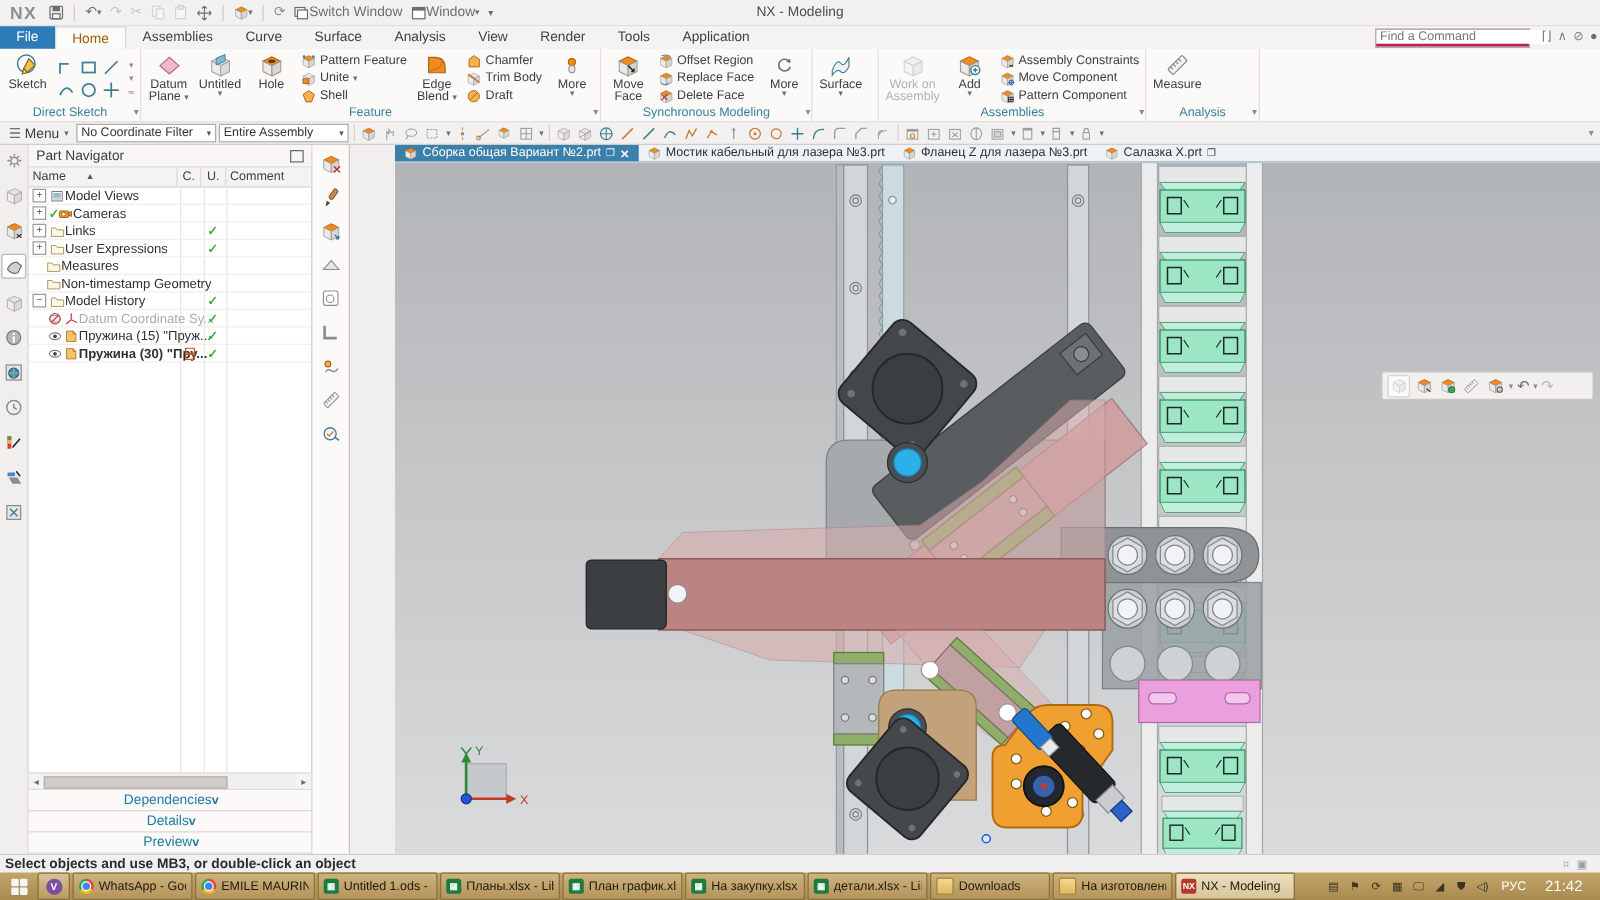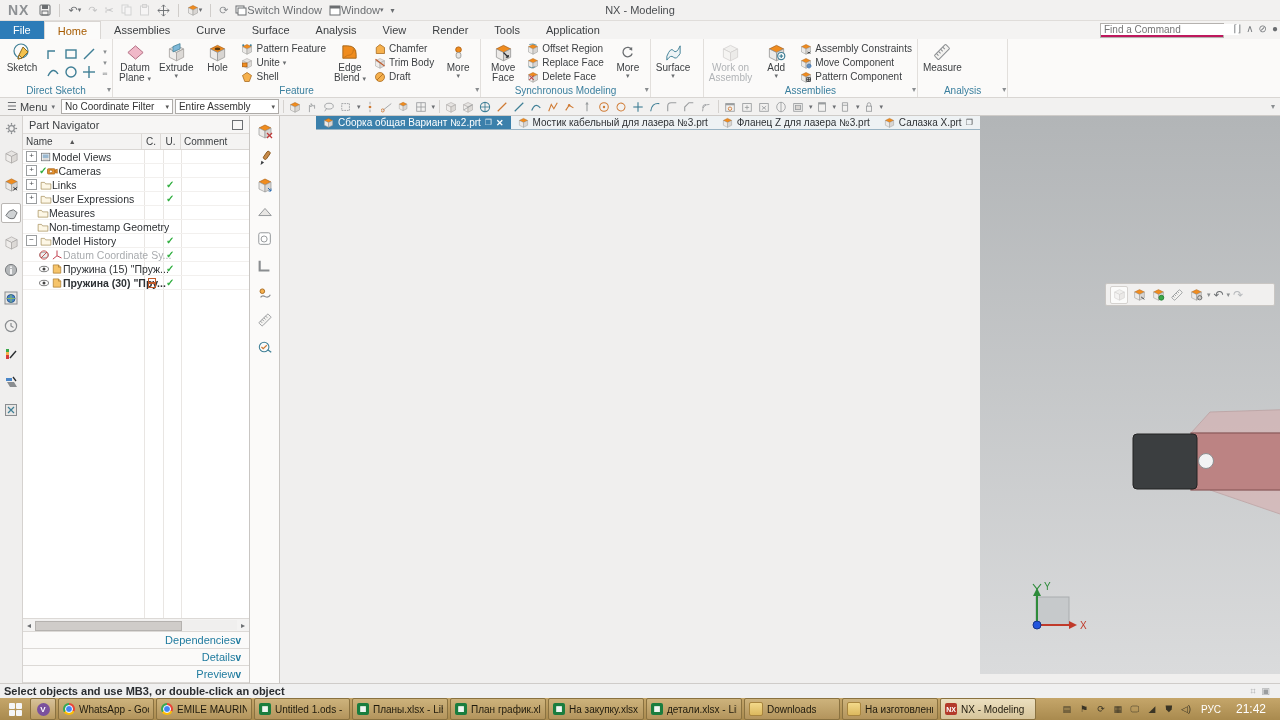--- a/index.html
+++ b/index.html
@@ -79,27 +79,27 @@
   .noexp{width:13px;flex:0 0 13px;border-bottom:0;}
   .ti{width:13px;height:12px;display:flex;align-items:center;justify-content:center;flex:0 0 13px;}
   .check{position:absolute;left:143px;color:#2fae3e;font-weight:bold;font-size:10px;}
   .badge{position:absolute;left:125px;width:8px;height:10px;}
   .indent{width:14px;flex:0 0 14px;}
   .precheck{color:#2fae3e;font-weight:bold;font-size:10px;margin-right:-2px;}
   .hscroll{height:12px;display:flex;align-items:center;background:#f4f3f2;border-top:1px solid #dcd9d6;}
   .harr{width:12px;text-align:center;color:#6b6e71;font-size:8px;}
   .htrack{flex:1;height:10px;background:#f0efee;position:relative;}
   .hthumb{position:absolute;left:0;top:1px;height:8px;width:72%;background:#cfccc9;border:1px solid #b5b2af;}
-  .navsec{height:16px;display:flex;align-items:center;justify-content:flex-end;padding:0 8px 0 10px;border-top:1px solid #dcd9d6;color:#1e7a9e;background:#fbfaf9;}
+  .navsec{height:16px;display:flex;align-items:center;justify-content:center;padding:0 8px 0 10px;border-top:1px solid #dcd9d6;color:#1e7a9e;background:#fbfaf9;}
   .navsec .chev{color:#1e7a9e;font-size:10px;font-weight:bold;}
   
   .strip{width:29px;background:#fbfaf9;border-right:1px solid #c9c6c3;display:flex;flex-direction:column;align-items:center;padding-top:6px;gap:9px;flex:0 0 29px;}
   .sic{width:18px;height:18px;display:flex;align-items:center;justify-content:center;}
   
-  .viewport{flex:1;display:flex;flex-direction:row;min-width:0;position:relative;padding-left:36px;}
+  .viewport{flex:1;display:flex;flex-direction:column;min-width:0;position:relative;padding-left:36px;}
   .doctabs{height:13px;background:#eef2f4;display:flex;align-items:stretch;font-size:10px;border-bottom:1px solid #9ab4c4;flex:0 0 13px;}
   .dtab{display:flex;align-items:center;gap:4px;padding:0 7px;color:#2e3134;white-space:nowrap;}
   .dtab.active{background:#3b80ab;color:#fff;}
   .dtab .pin{font-size:8px;opacity:.9;}
   .dtab .x{font-size:9px;font-weight:bold;}
   .canvas{flex:1;position:relative;overflow:hidden;}
   .canvas svg.scene{position:absolute;left:0;top:0;}
   .fl-toolbar{position:absolute;right:5px;top:167px;width:160px;height:21px;background:#f1f0ef;border:1px solid #c9c6c3;border-radius:2px;display:flex;align-items:center;gap:3px;padding:0 4px;}
   .fl-toolbar .fic{width:16px;height:16px;display:flex;align-items:center;justify-content:center;border-radius:2px;}
   .fl-toolbar .fic.framed{background:#fbfbfa;border:1px solid #d5d2cf;}
@@ -390,21 +390,21 @@
             </span>
           <span class="bl"><span>Datum</span><br><span>Plane</span> <span class="dd">▾</span></span>
         </div>
         <div class="bigbtn">
           <span class="bi">
               <svg width="19" height="19" viewBox="0 0 16 16">
                 <use href="#cubeg"></use>
                 <polygon points="5,3 11,0.5 11,5 5,7.5" fill="#7fb8d8" stroke="#3f7f96" stroke-width="0.6"></polygon>
               </svg>
             </span>
-          <span class="bl">Extrude</span>
+          <span class="bl">Untitled</span>
             <span class="dd">▾</span>
         </div>
         <div class="bigbtn">
           <span class="bi">
               <svg width="19" height="19" viewBox="0 0 16 16">
                 <use href="#cube"></use>
                 <ellipse cx="8" cy="5" rx="2.4" ry="1.2" fill="#5a3a10"></ellipse>
               </svg>
             </span>
           <span class="bl">Hole</span>

